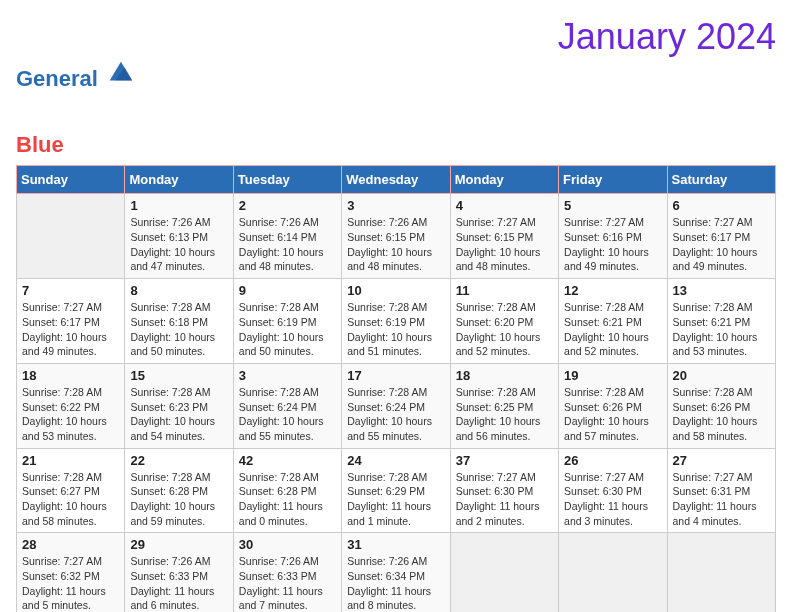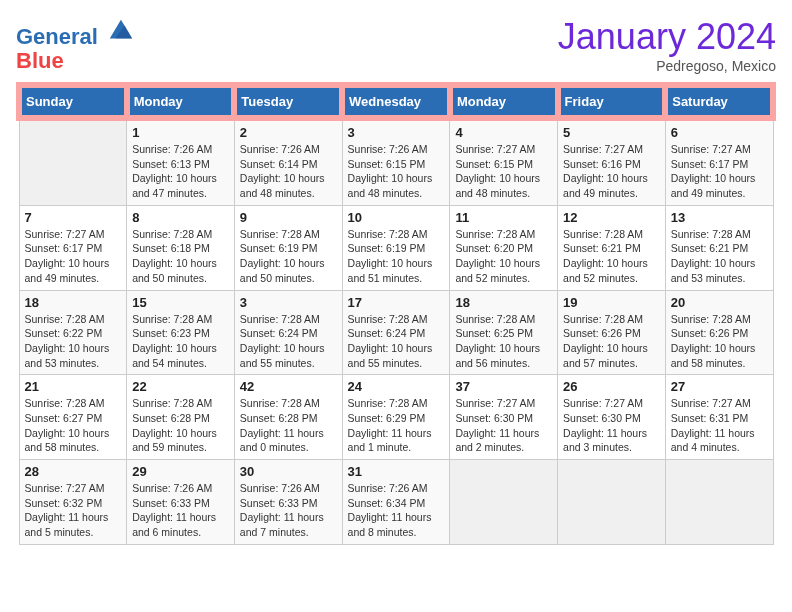--- a/index.html
+++ b/index.html
@@ -18,20 +18,21 @@
     }
     .logo {
       display: flex;
       align-items: center;
     }
     .logo-text {
       font-size: 22px;
       font-weight: bold;
       color: #1a1a2e;
       line-height: 1.1;
+      margin-top: 42px;
     }
     .logo-text span {
       color: #2a6db5;
     }
     .logo-icon {
       width: 28px;
       height: 28px;
       margin-left: 2px;
     }
     .title-block {
@@ -51,21 +52,21 @@
       border-collapse: collapse;
       font-size: 11px;
     }
     thead tr th {
       background: #2a6db5;
       color: #fff;
       padding: 6px 4px;
       text-align: left;
       font-size: 13px;
       font-weight: bold;
-      border: 6px solid #fca5a5;
+      border: 1px solid #fca5a5;
     }
     tbody tr td {
       vertical-align: top;
       padding: 4px 5px;
       border: 1px solid #ccc;
       width: 108px;
       min-height: 80px;
       background: #fff;
     }
     tbody tr:nth-child(odd) td {
@@ -101,21 +102,20 @@
             <polygon points="10,24 20,10 28,24" fill="#1a4a8a" opacity="0.5"></polygon>
           </svg>
         </div>
         <div></div>
       </div>
       <div class="logo-text" style="color:#ef4444;">Blue</div>
     </div>
   </div>
   <div class="title-block">
     <div class="month-title">January 2024</div>
-    <div class="location">Pedregoso, Mexico</div>
   </div>
 </div>
 
 <table>
   <thead>
     <tr id="header-row">
         <th>Sunday</th>
         <th>Monday</th>
         <th>Tuesday</th>
         <th>Wednesday</th>

